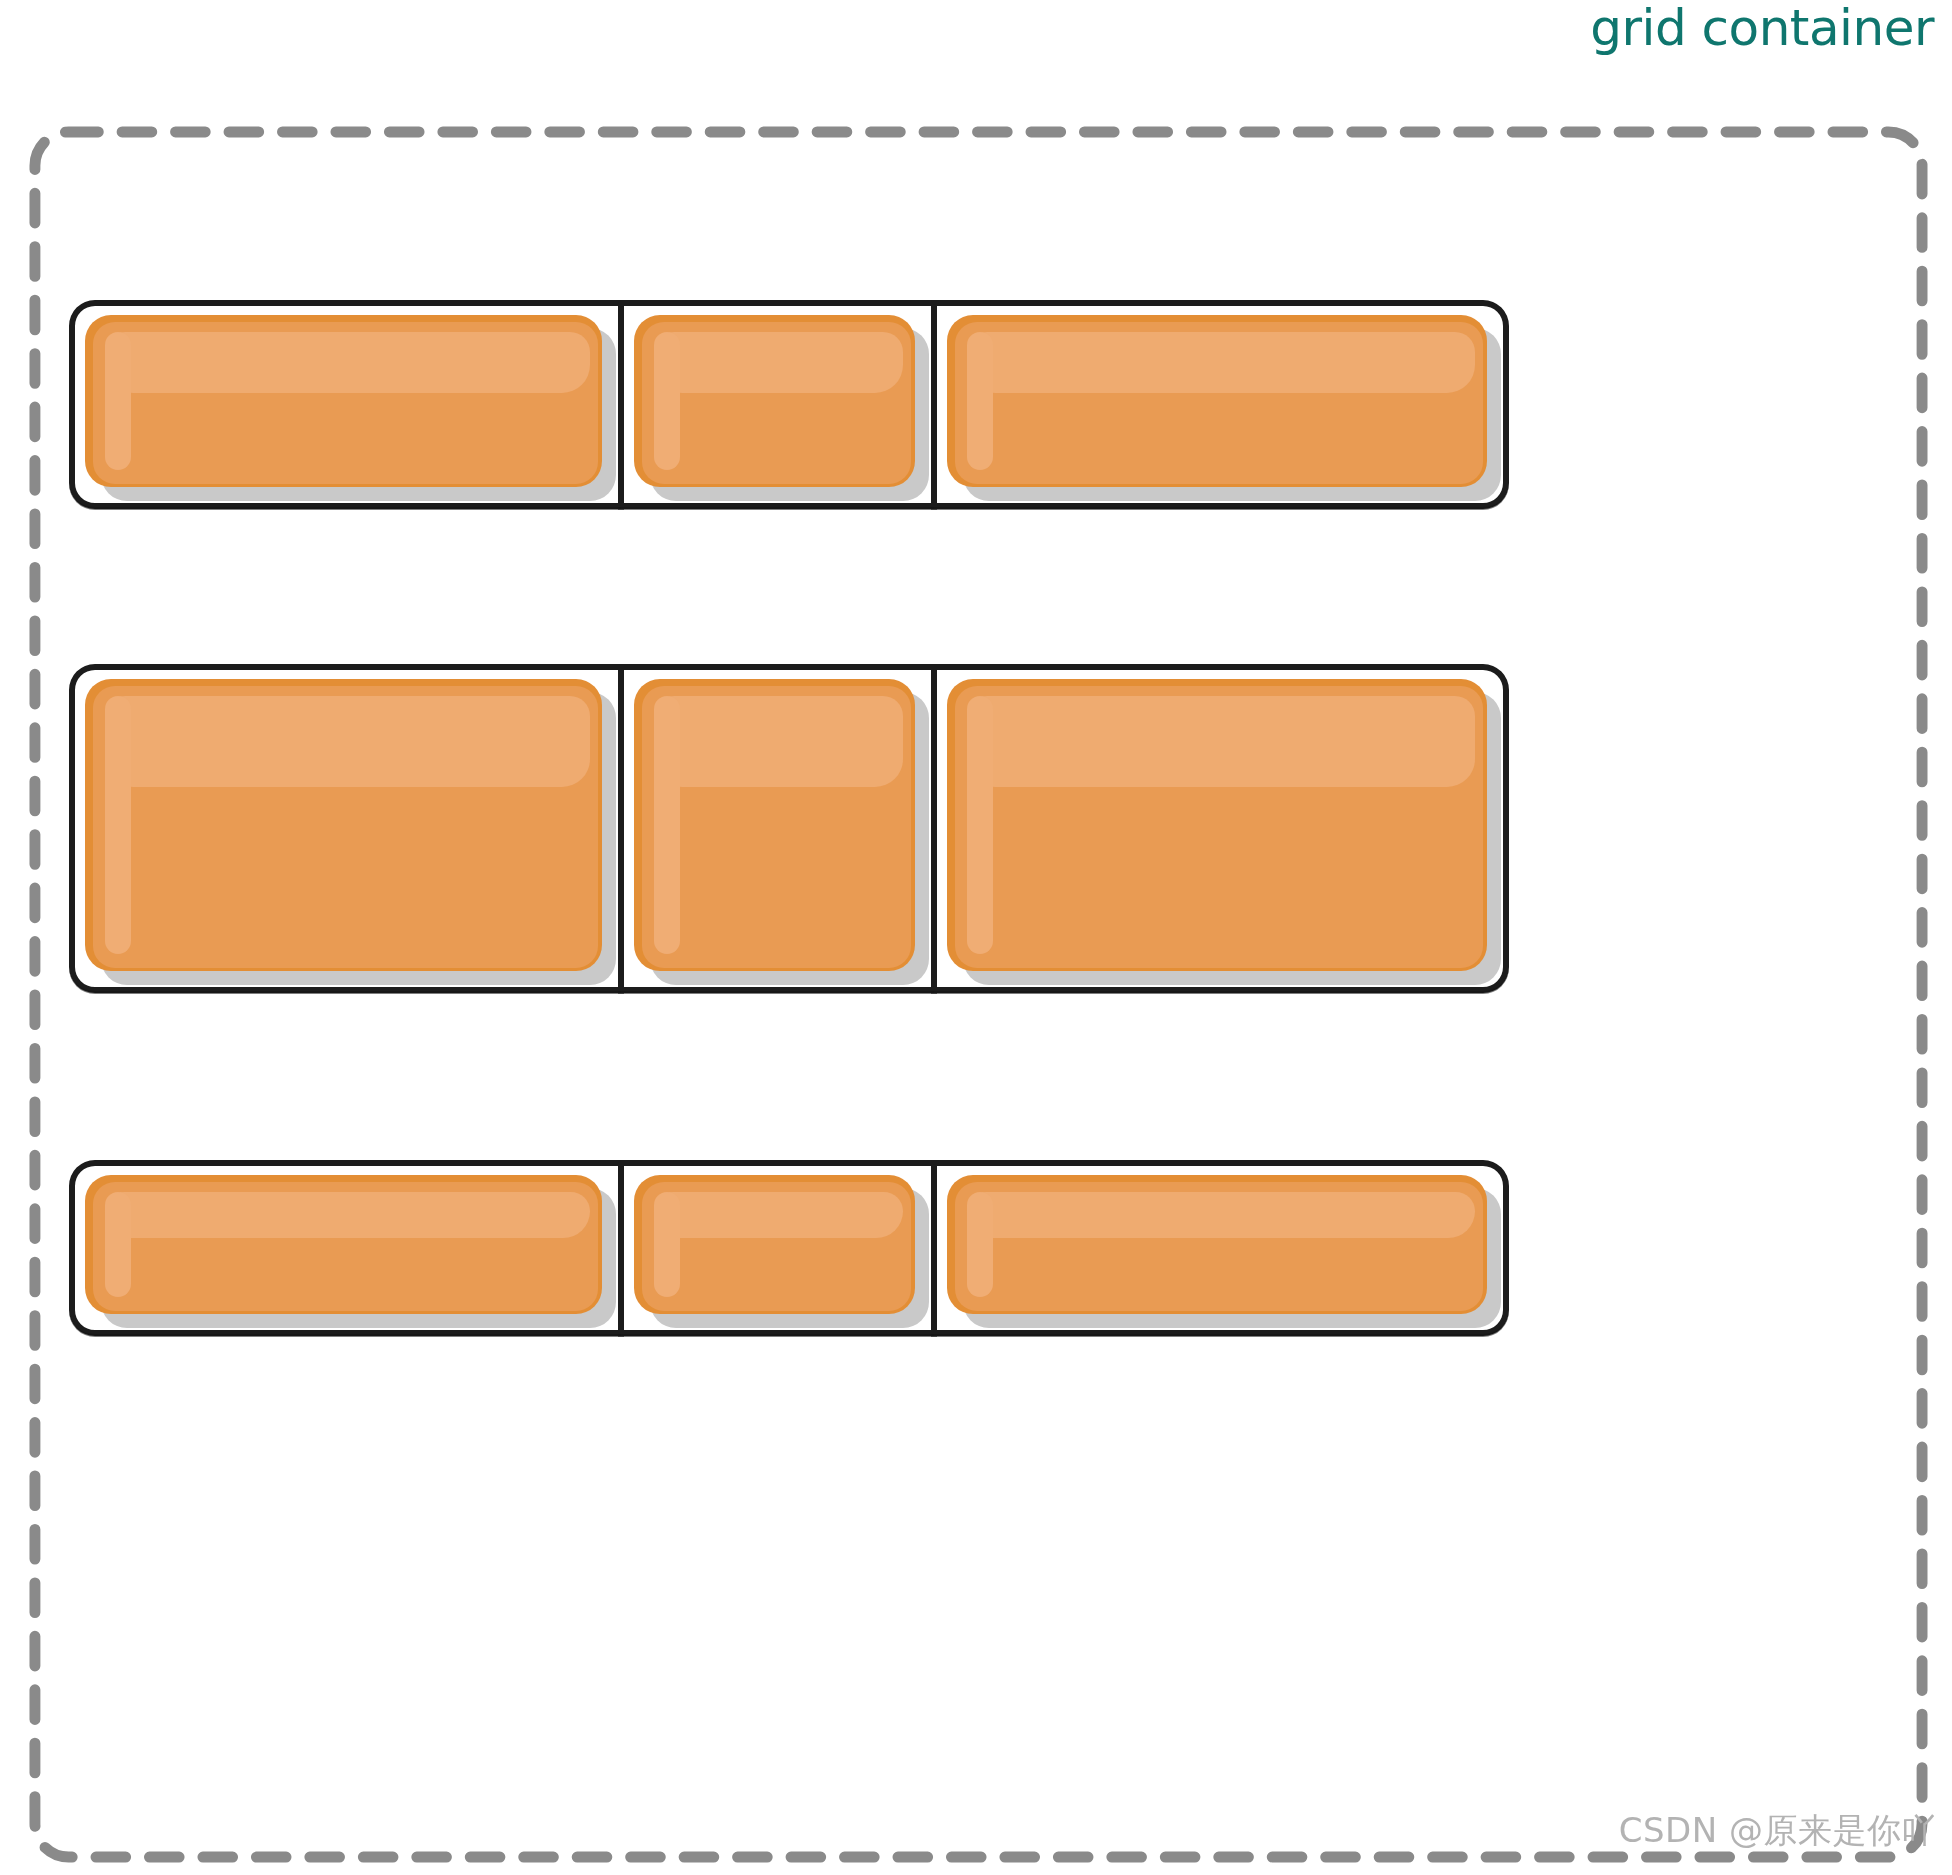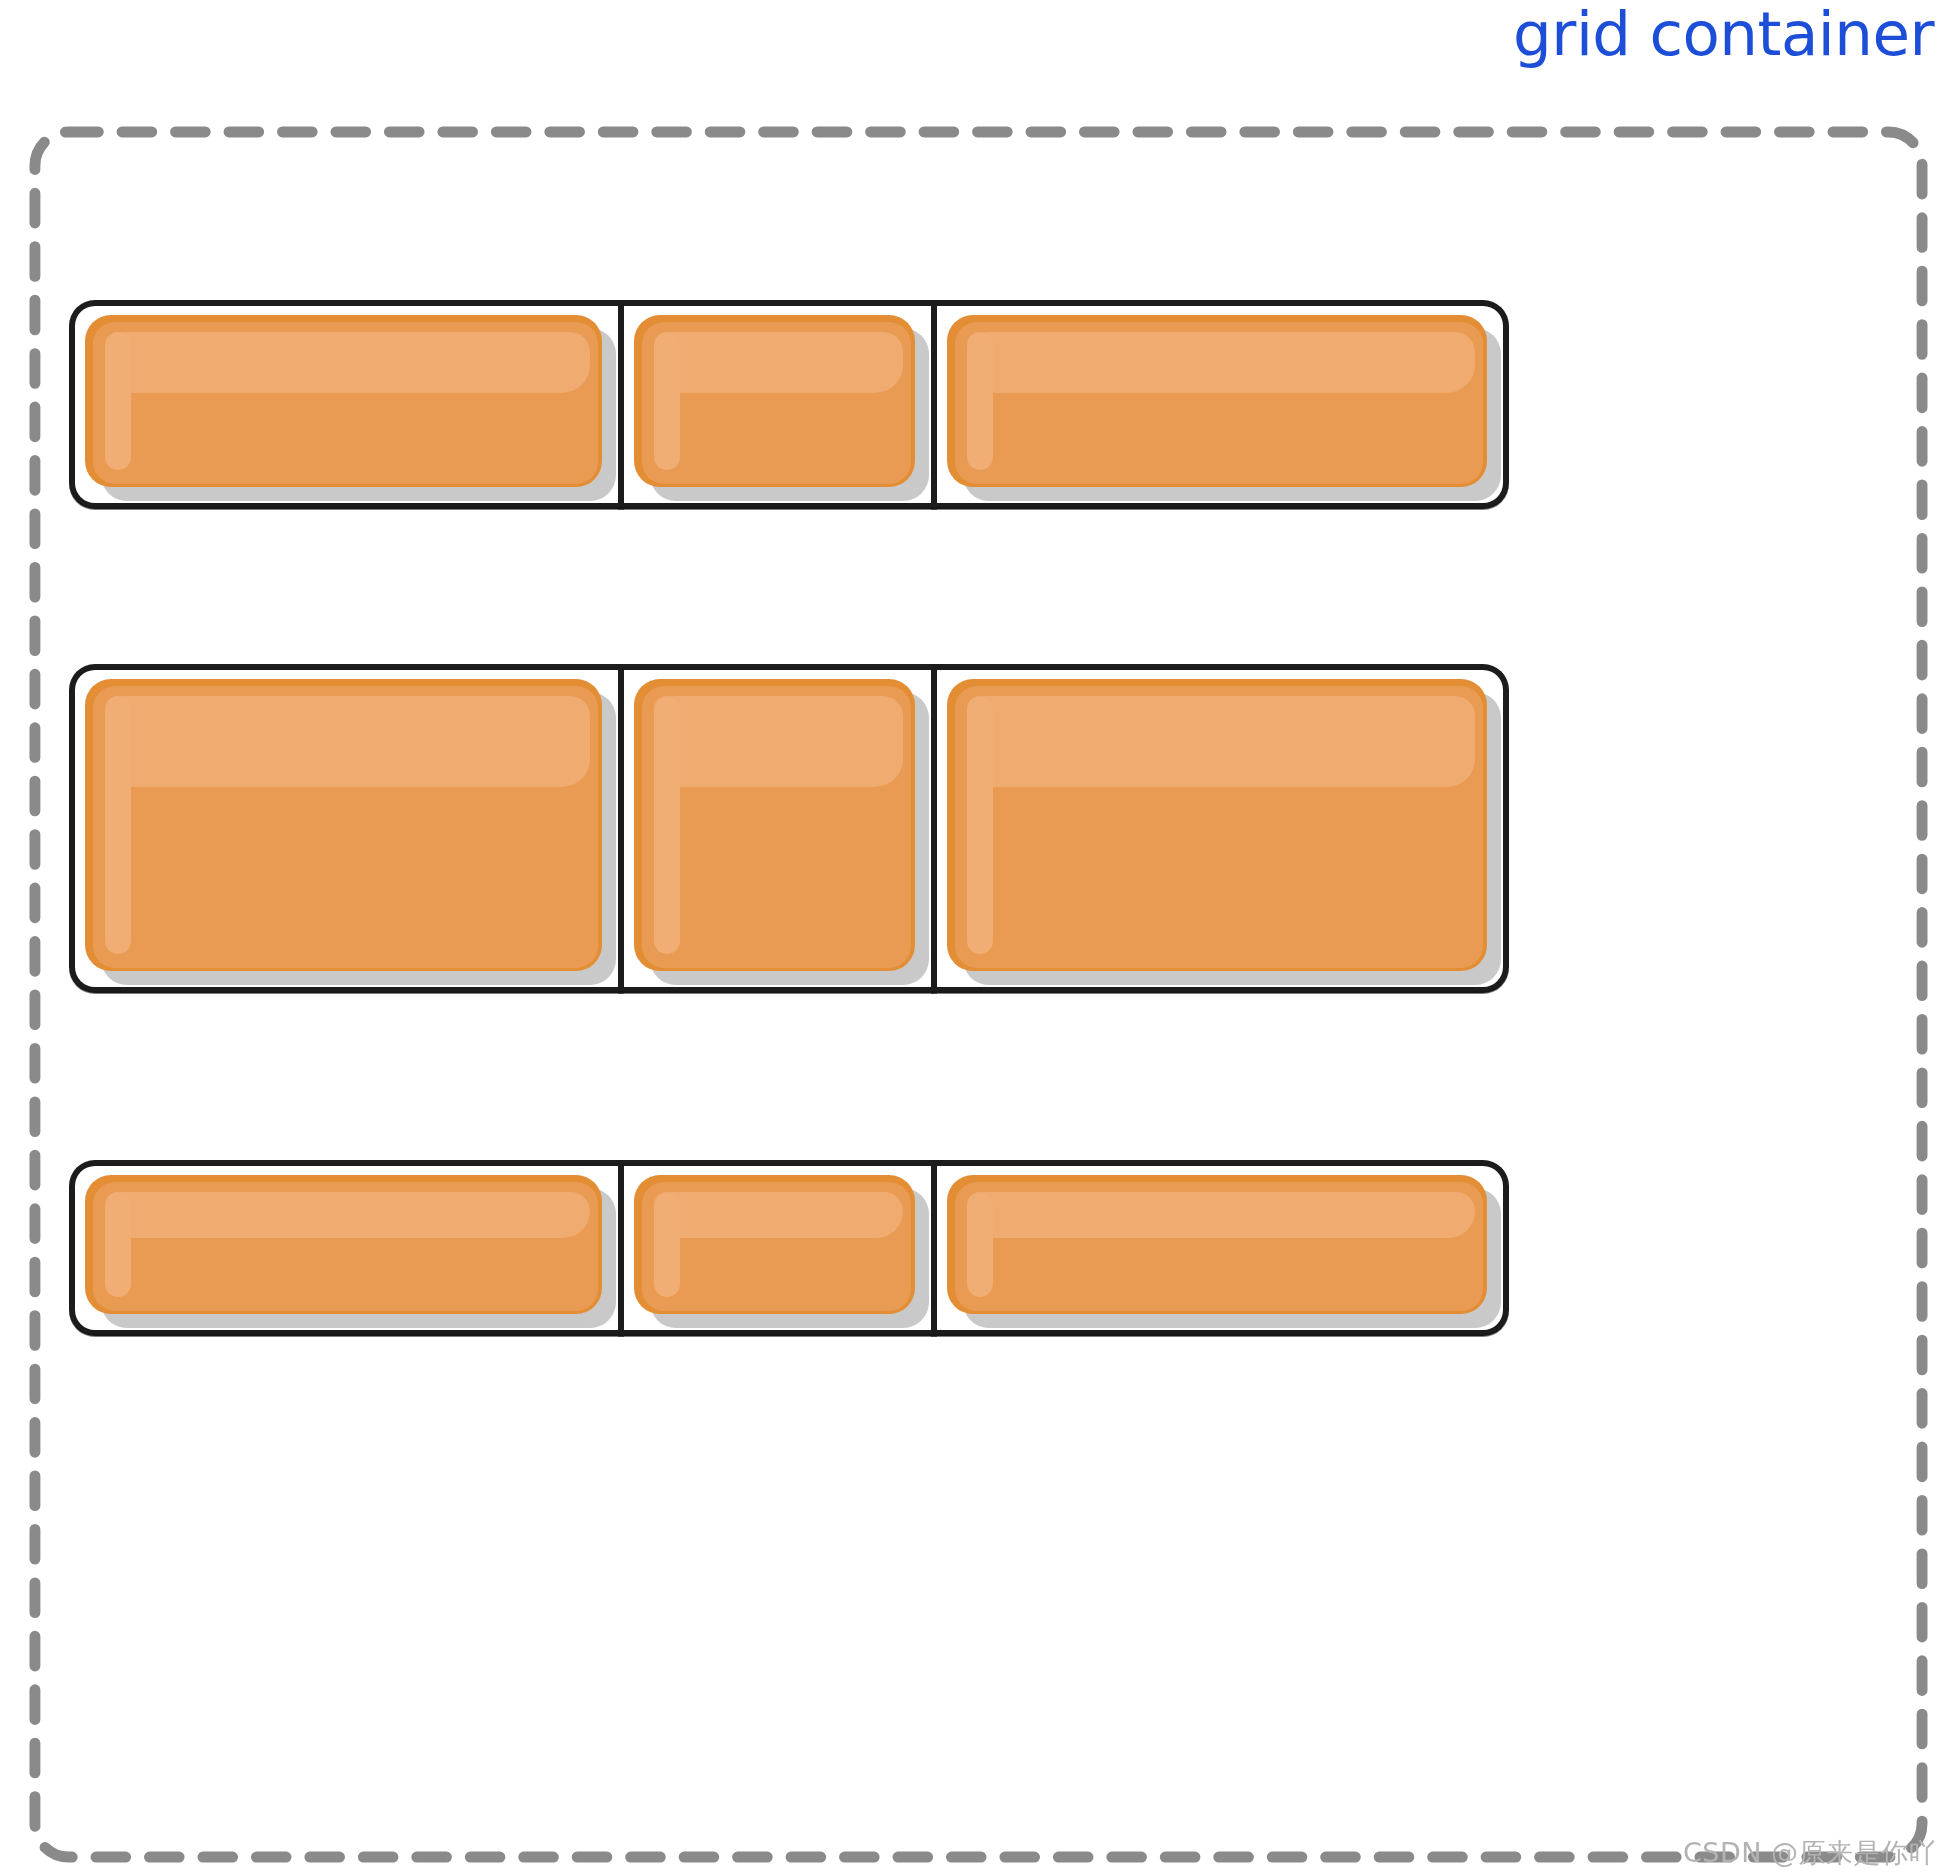--- a/index.html
+++ b/index.html
@@ -14,25 +14,25 @@
     overflow: hidden;
     font-family: "DejaVu Sans", "Liberation Sans", sans-serif;
   }
 
   
   #page-title {
     position: absolute;
     right: 18px;
     top: 2px;
     font-family: "DejaVu Sans", "Liberation Sans", sans-serif;
-    font-size: 61px;
+    font-size: 50px;
     line-height: 1.05;
     font-weight: 400;
     letter-spacing: -0.5px;
-    color: #1d4ed8;
+    color: #0f766e;
     white-space: nowrap;
   }
 
   
   #grid-container {
     position: absolute;
     left: 35px;
     top: 132px;
     width: 1887px;
     height: 1726px;
@@ -132,22 +132,22 @@
     background: #f0ad74;            
   }
   
   #grid-row-2 .tile .tile-highlight { height: 91px; }
   #grid-row-3 .tile .tile-highlight { height: 46px; }
 
   
   #watermark {
     position: absolute;
     right: 16px;
-    bottom: 4px;
-    font-size: 27px;
+    bottom: 21px;
+    font-size: 34px;
     color: #b3b3b3;
     font-family: "DejaVu Sans", "Liberation Sans", sans-serif;
     white-space: nowrap;
     letter-spacing: 0.5px;
   }
 </style>
 </head>
 <body>
 
 <div id="page-title">grid container</div>

